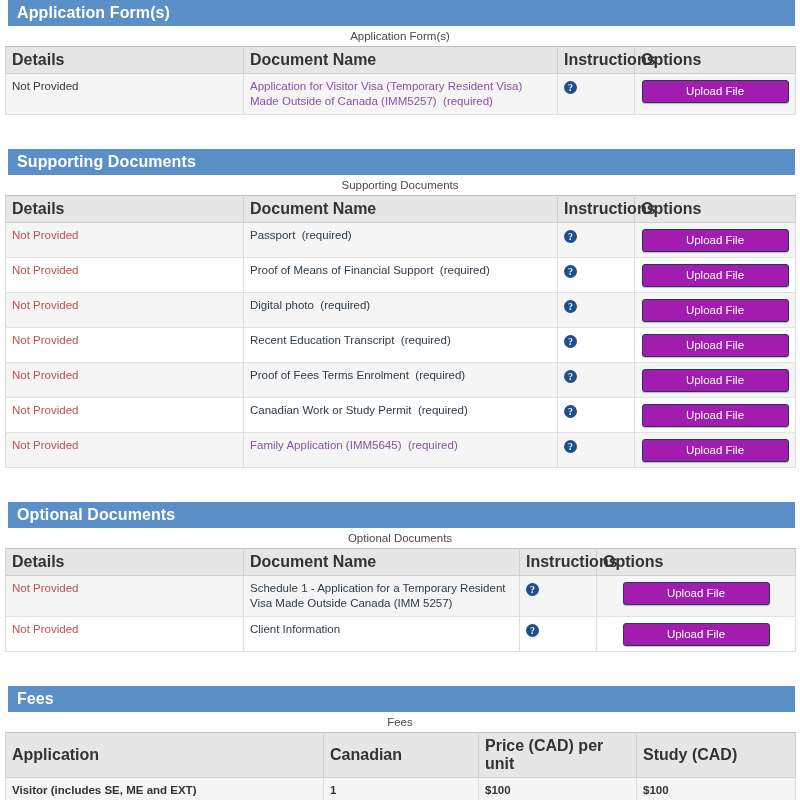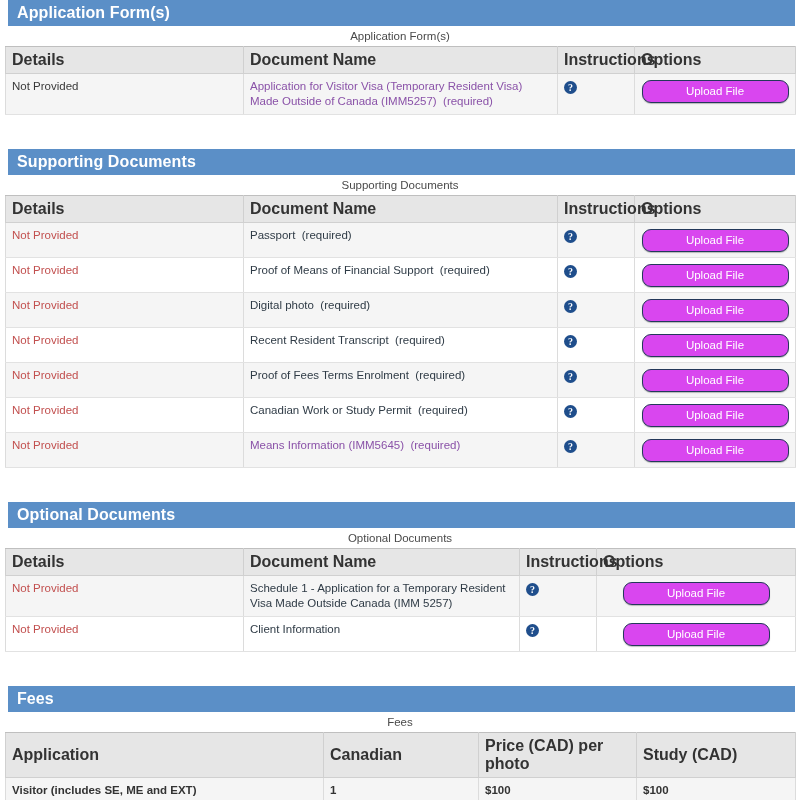--- a/index.html
+++ b/index.html
@@ -98,24 +98,24 @@
     cursor: pointer;
     position: relative;
     top: 1px;
   }
 
   
   .upload-btn {
     display: block;
     width: 147px;
     height: 23px;
-    background: #d946ef;
+    background: #a21caf;
     color: #ffffff;
     border: 1px solid #24395a;
-    border-radius: 9px;
+    border-radius: 3px;
     font-size: 11.5px;
     font-family: "Liberation Sans", sans-serif;
     text-align: center;
     line-height: 21px;
     cursor: pointer;
     margin: 1px auto 0 auto;
     box-shadow: 0 1px 1px rgba(0,0,0,0.25);
     padding: 0;
   }
 
@@ -216,21 +216,21 @@
             <tr class="alt">
               <td><span class="np-red">Not Provided</span></td>
               <td><span class="docplain">Digital photo</span>&nbsp;&nbsp;<span class="docplain req">(required)</span></td>
               <td><span class="help-icon">?</span></td>
               <td>
                 <button class="upload-btn">Upload File</button>
               </td>
             </tr>
             <tr class="norm">
               <td><span class="np-red">Not Provided</span></td>
-              <td><span class="docplain">Recent Resident Transcript</span>&nbsp;&nbsp;<span class="docplain req">(required)</span></td>
+              <td><span class="docplain">Recent Education Transcript</span>&nbsp;&nbsp;<span class="docplain req">(required)</span></td>
               <td><span class="help-icon">?</span></td>
               <td>
                 <button class="upload-btn">Upload File</button>
               </td>
             </tr>
             <tr class="alt">
               <td><span class="np-red">Not Provided</span></td>
               <td><span class="docplain">Proof of Fees Terms Enrolment</span>&nbsp;&nbsp;<span class="docplain req">(required)</span></td>
               <td><span class="help-icon">?</span></td>
               <td>
@@ -240,21 +240,21 @@
             <tr class="norm">
               <td><span class="np-red">Not Provided</span></td>
               <td><span class="docplain">Canadian Work or Study Permit</span>&nbsp;&nbsp;<span class="docplain req">(required)</span></td>
               <td><span class="help-icon">?</span></td>
               <td>
                 <button class="upload-btn">Upload File</button>
               </td>
             </tr>
             <tr class="alt">
               <td><span class="np-red">Not Provided</span></td>
-              <td><span class="doclink">Means Information (IMM5645)</span>&nbsp;&nbsp;<span class="doclink req">(required)</span></td>
+              <td><span class="doclink">Family Application (IMM5645)</span>&nbsp;&nbsp;<span class="doclink req">(required)</span></td>
               <td><span class="help-icon">?</span></td>
               <td>
                 <button class="upload-btn">Upload File</button>
               </td>
             </tr>
           </tbody>
         </table>
       </div>
       <div class="gap-lg"></div>
       <div class="section">
@@ -307,21 +307,21 @@
           <colgroup>
             <col class="f-app">
             <col class="f-qty">
             <col class="f-pri">
             <col class="f-tot">
           </colgroup>
           <thead>
             <tr>
               <th>Application</th>
               <th>Canadian</th>
-              <th>Price (CAD) per photo</th>
+              <th>Price (CAD) per unit</th>
               <th>Study (CAD)</th>
             </tr>
           </thead>
           <tbody>
             <tr class="alt">
               <td class="cell-mid">Visitor (includes SE, ME and EXT)</td>
               <td class="cell-mid">1</td>
               <td class="cell-mid">$100</td>
               <td class="cell-mid">$100</td>
             </tr>

